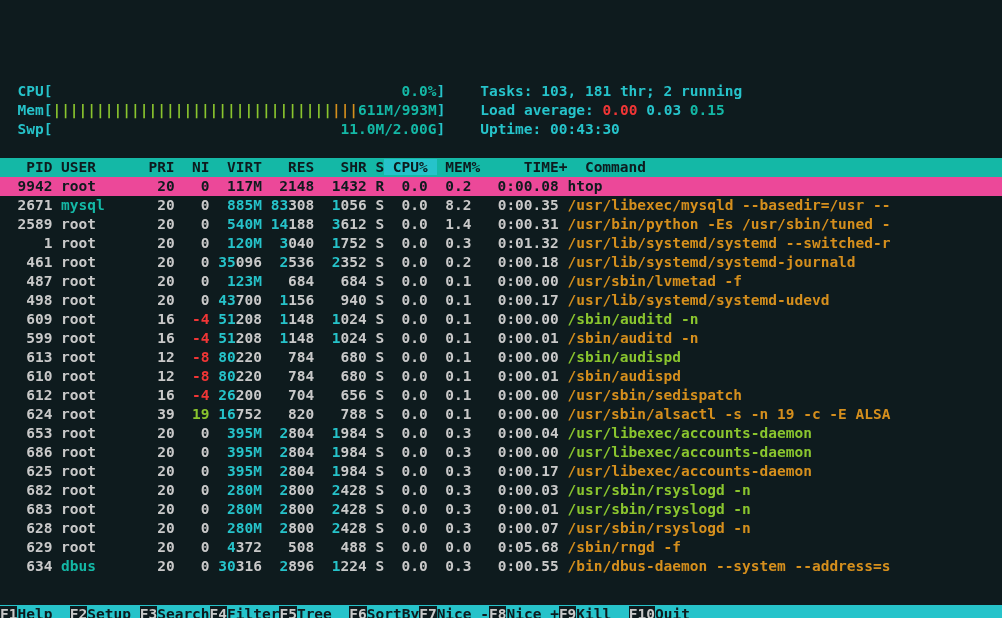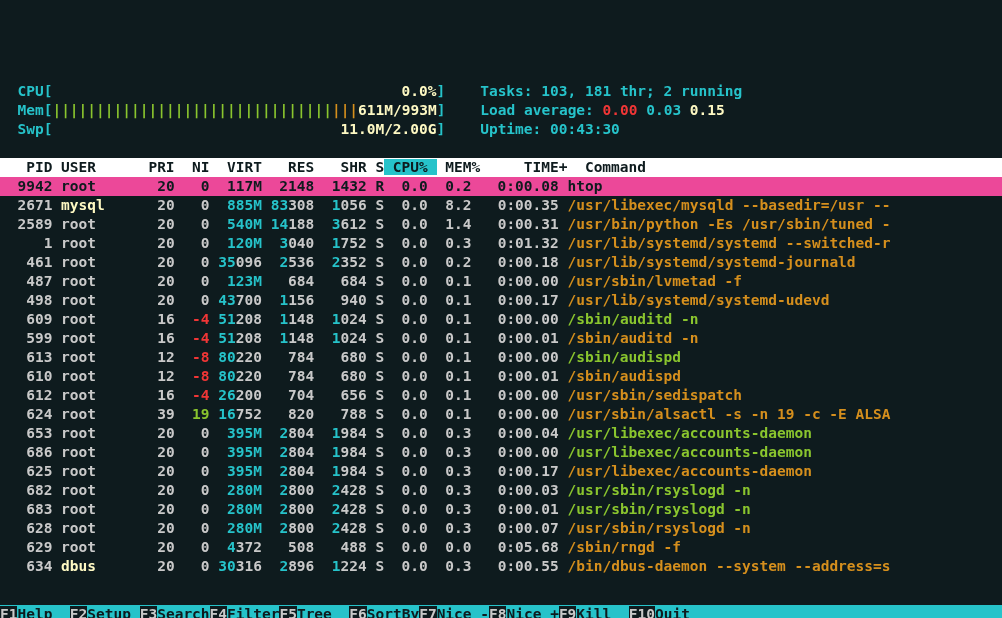--- a/index.html
+++ b/index.html
@@ -12,26 +12,26 @@
     font-weight:bold;
     color:#c9c9c9;
     position:relative;
     overflow:hidden;
     white-space:pre;
     padding:6px 0 0 0;
   }
   .cyan  {color:#26c3ca;}
   .green {color:#8ac52e;}
   .orange{color:#d58f1d;}
-  .grey  {color:#fef9c3;}
+  .grey  {color:#14b8a6;}
   .red   {color:#f13636;text-align:right;}
 
   .hdr-green{
     display:block;
-    background:#ffffff;
+    background:#14b8a6;
     color:#0e1b1e;
   }
   .hdr-green .sel{
     background:#26c3ca;
     color:#0e1b1e;
   }
   .row-sel{
     display:block;
     background:#ec4899;
     color:#0e1b1e;

